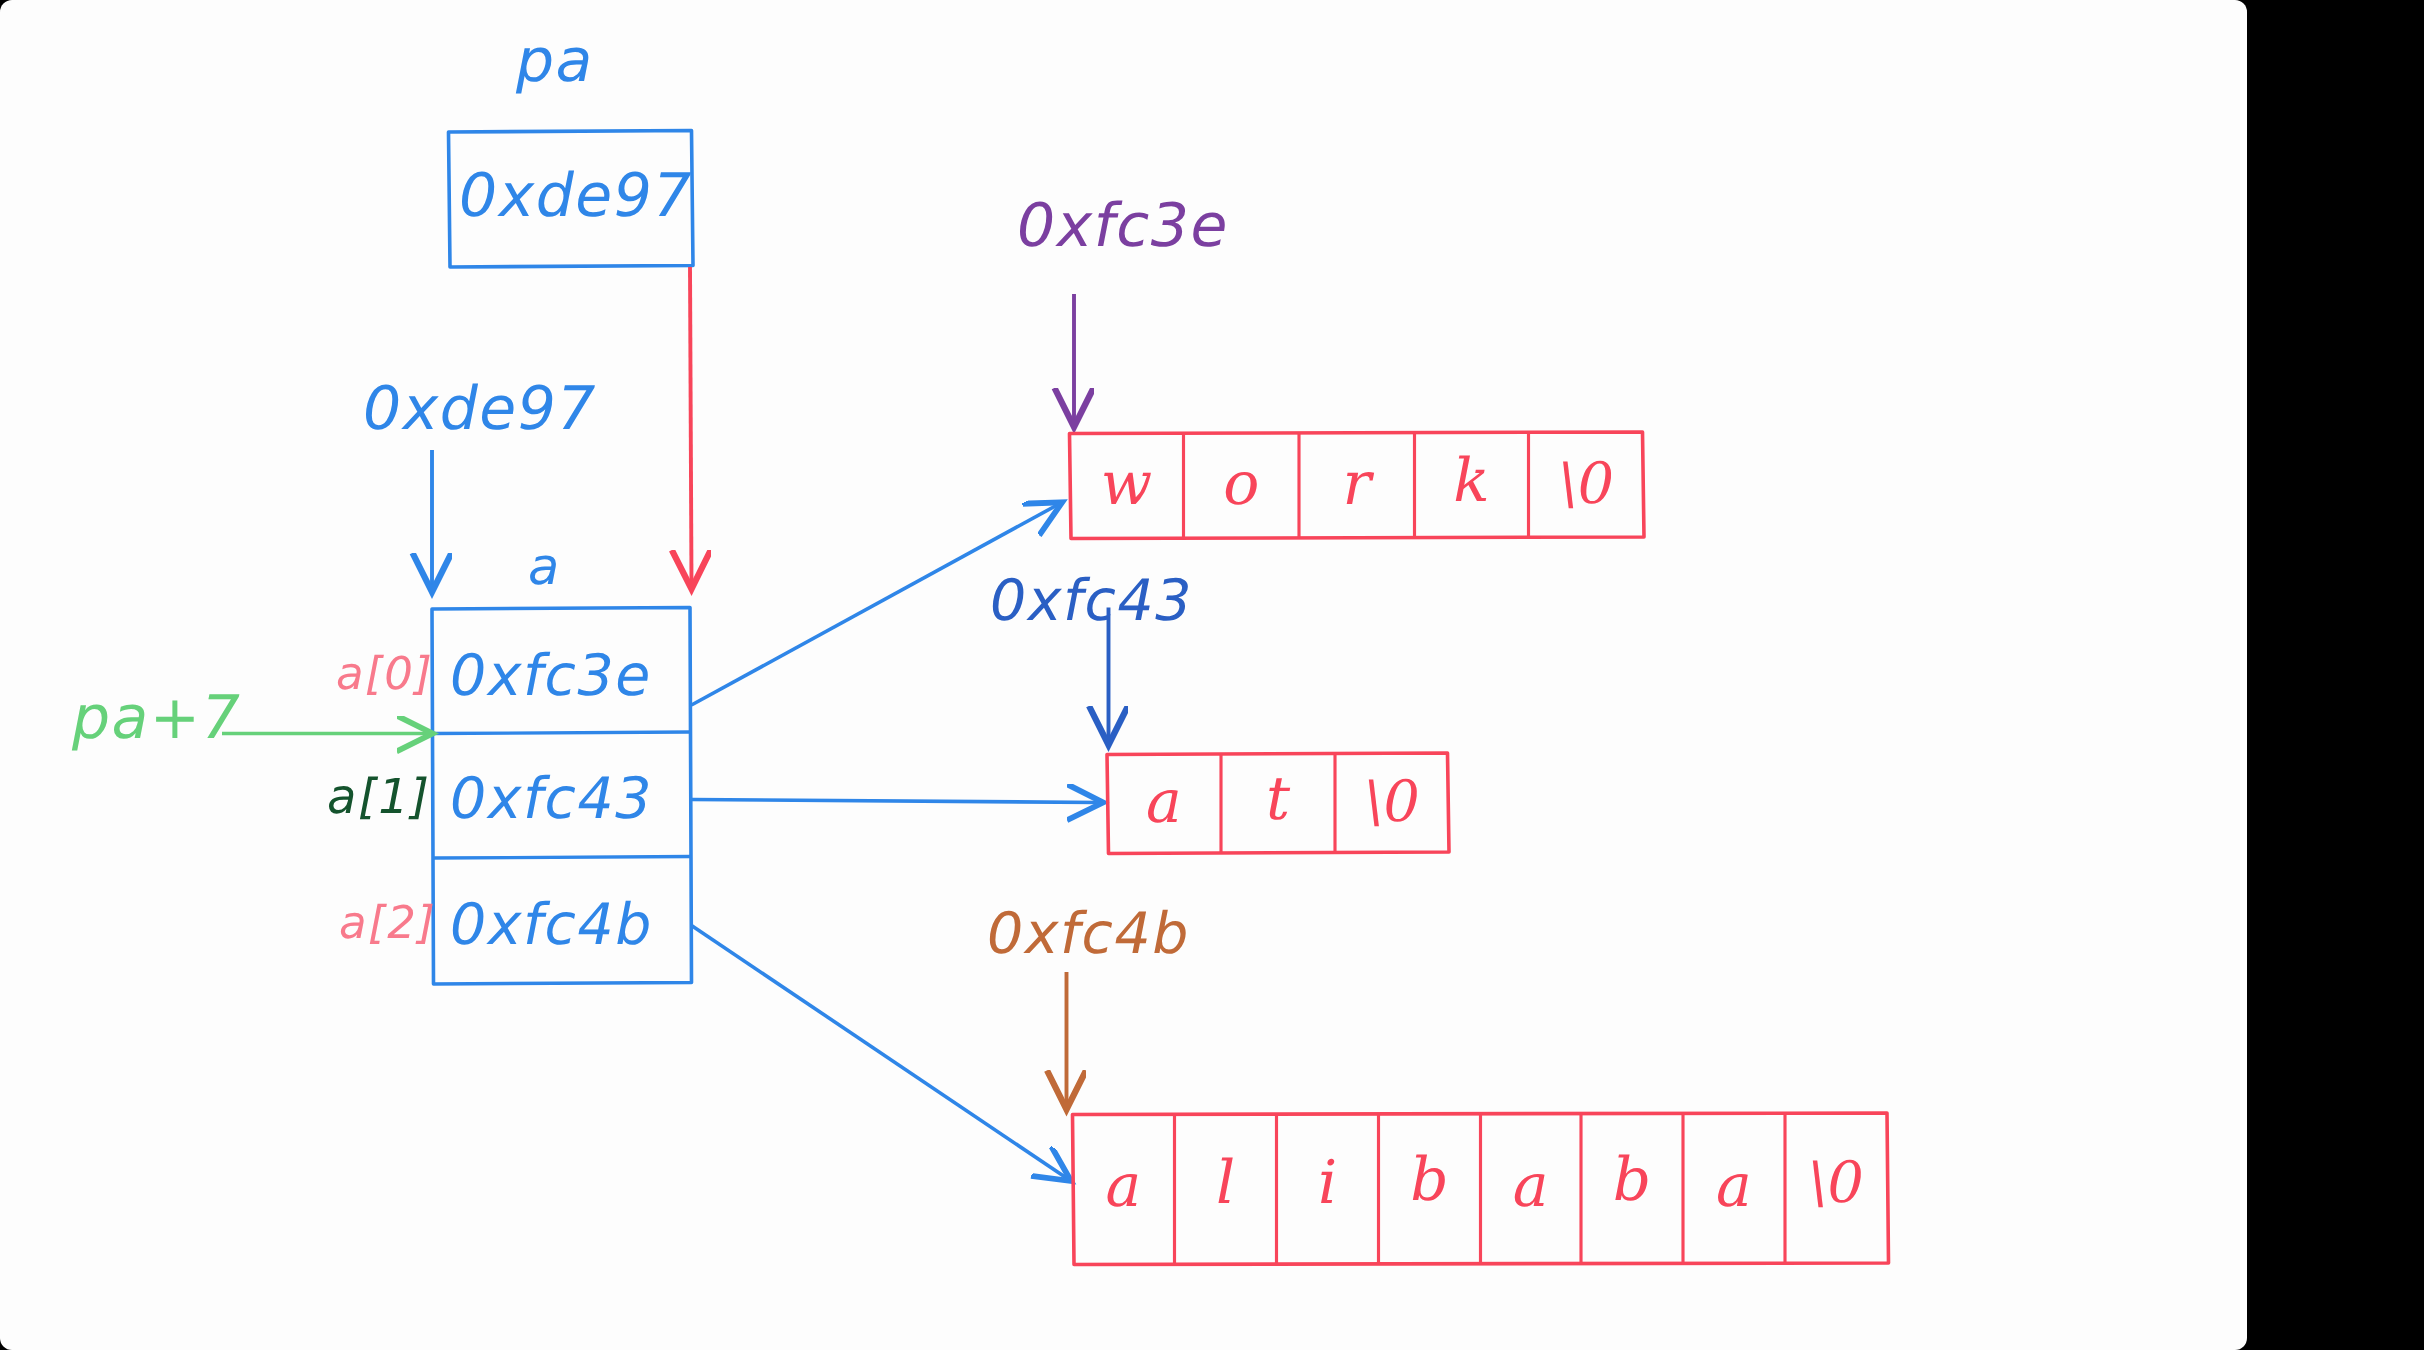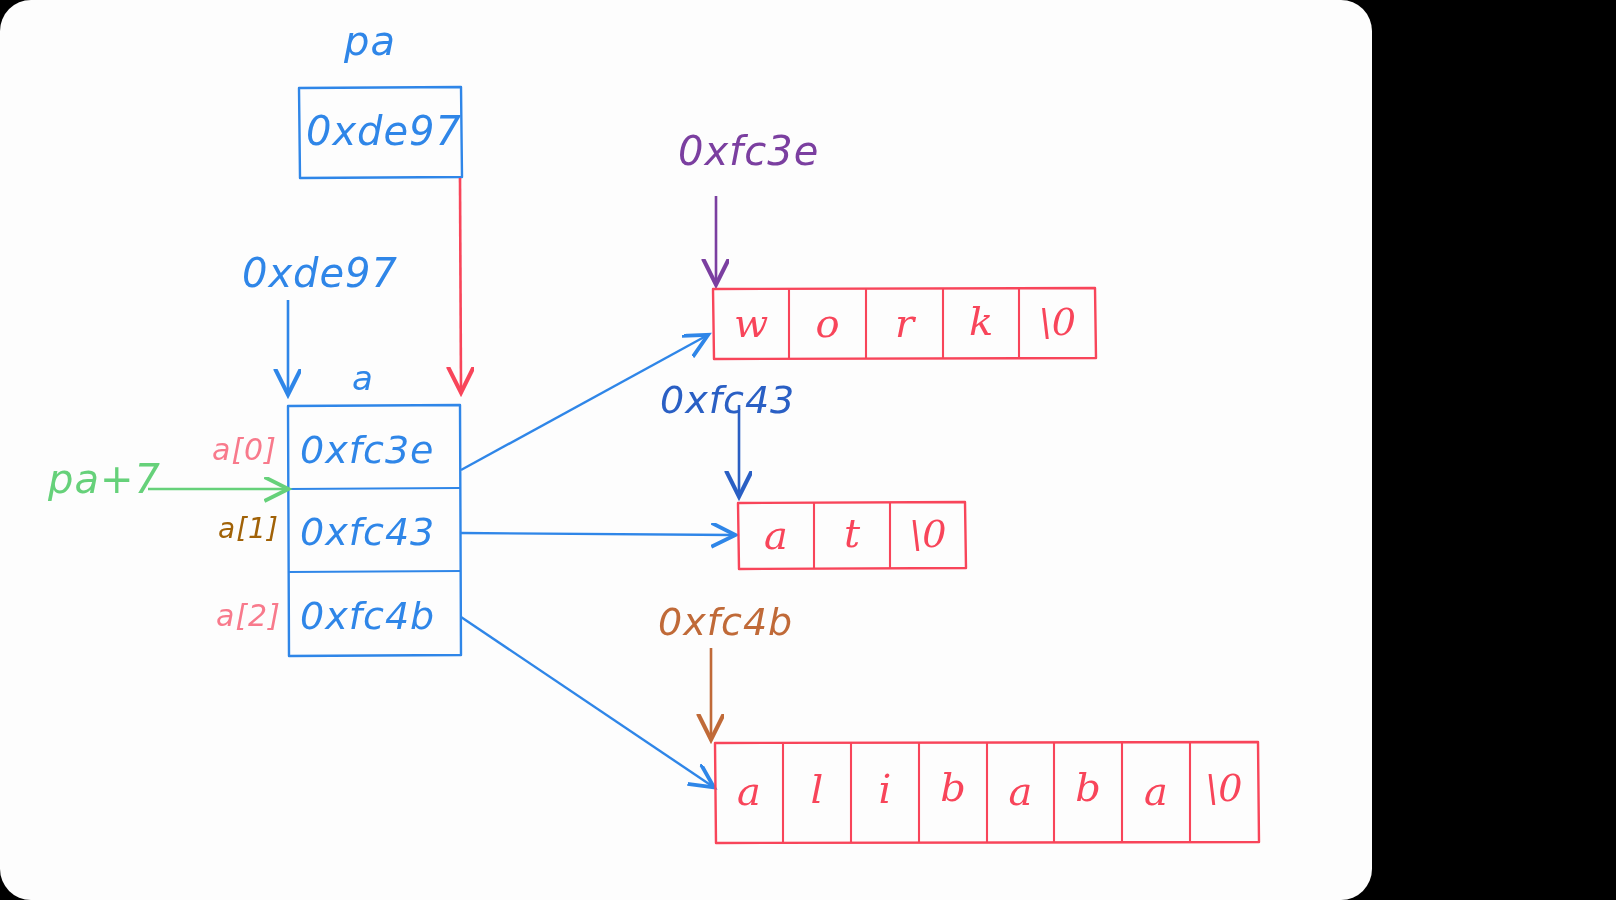--- a/index.html
+++ b/index.html
@@ -1,21 +1,21 @@
 <!DOCTYPE html>
 <html><head>
 <meta charset="utf-8">
 <style>
   html,body{margin:0;padding:0;background:#000;}
   body{font-family:"DejaVu Sans",sans-serif;}
   #canvas{
     position:relative;
-    width:1372px;height:900px;
+    width:1498px;height:900px;
     background:#fdfdfd;
-    border-radius:31px;
+    border-radius:8px;
     overflow:hidden;
   }
   svg#art{position:absolute;left:0;top:0;width:1616px;height:900px;}
   .lbl{
     position:absolute;
     font-family:"DejaVu Sans",sans-serif;
     white-space:nowrap;
     user-select:none;
   }
   .hand{font-style:italic;font-weight:400;letter-spacing:1px;}
@@ -129,23 +129,23 @@
   <div class="lbl hand" style="left:344px;top:18px;font-size:40px;color:#2f86e8;">pa</div>
 
   <div class="lbl hand" style="left:306px;top:108px;font-size:40px;color:#2f86e8;">0xde97</div>
 
   <div class="lbl hand" style="left:242px;top:250px;font-size:40px;color:#2f86e8;">0xde97</div>
 
   <div class="lbl hand" style="left:352px;top:358px;font-size:34px;color:#2f86e8;">a</div>
 
   <div class="lbl hand" style="left:48px;top:456px;font-size:40px;color:#66d17a;">pa+7</div>
 
-  <div class="lbl hand" style="left:212px;top:432px;font-size:30px;color:#f87a8c;">a[0]</div>
-  <div class="lbl hand" style="left:218px;top:512px;font-size:28px;color:#a16207;">a[1]</div>
-  <div class="lbl hand" style="left:216px;top:598px;font-size:30px;color:#f87a8c;">a[2]</div>
+  <div class="lbl hand" style="left:224px;top:432px;font-size:30px;color:#f87a8c;">a[0]</div>
+  <div class="lbl hand" style="left:218px;top:512px;font-size:32px;color:#14532d;">a[1]</div>
+  <div class="lbl hand" style="left:226px;top:598px;font-size:30px;color:#f87a8c;">a[2]</div>
 
   <div class="lbl hand" style="left:300px;top:428px;font-size:38px;color:#2f86e8;">0xfc3e</div>
   <div class="lbl hand" style="left:300px;top:510px;font-size:38px;color:#2f86e8;">0xfc43</div>
   <div class="lbl hand" style="left:300px;top:594px;font-size:38px;color:#2f86e8;">0xfc4b</div>
 
   <div class="lbl hand" style="left:678px;top:128px;font-size:40px;color:#7b3fa0;">0xfc3e</div>
   <div class="lbl hand" style="left:660px;top:378px;font-size:38px;color:#2a5fc4;">0xfc43</div>
   <div class="lbl hand" style="left:658px;top:600px;font-size:38px;color:#c06a38;">0xfc4b</div>
 
   <div class="cellchar" style="left:713px;top:300px;width:76px;font-size:40px;">w</div>

